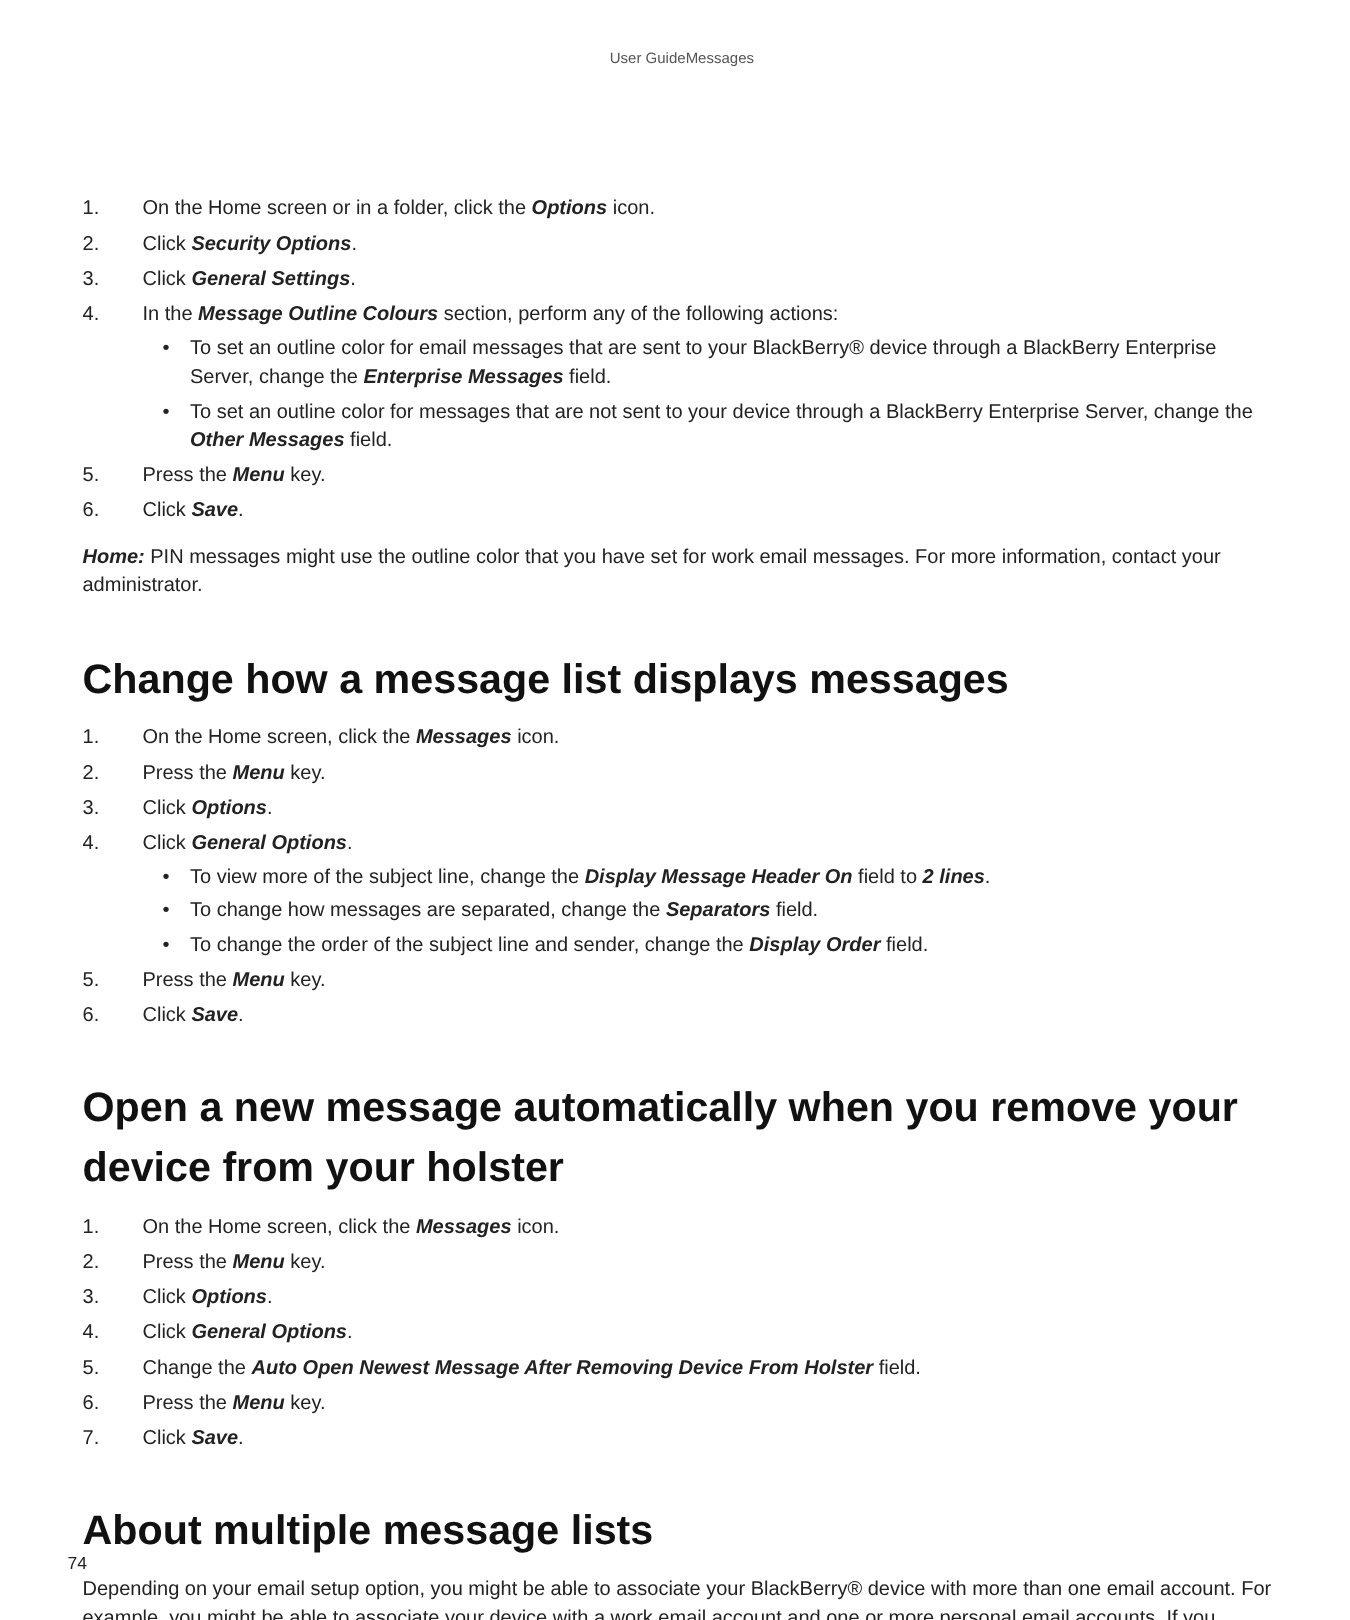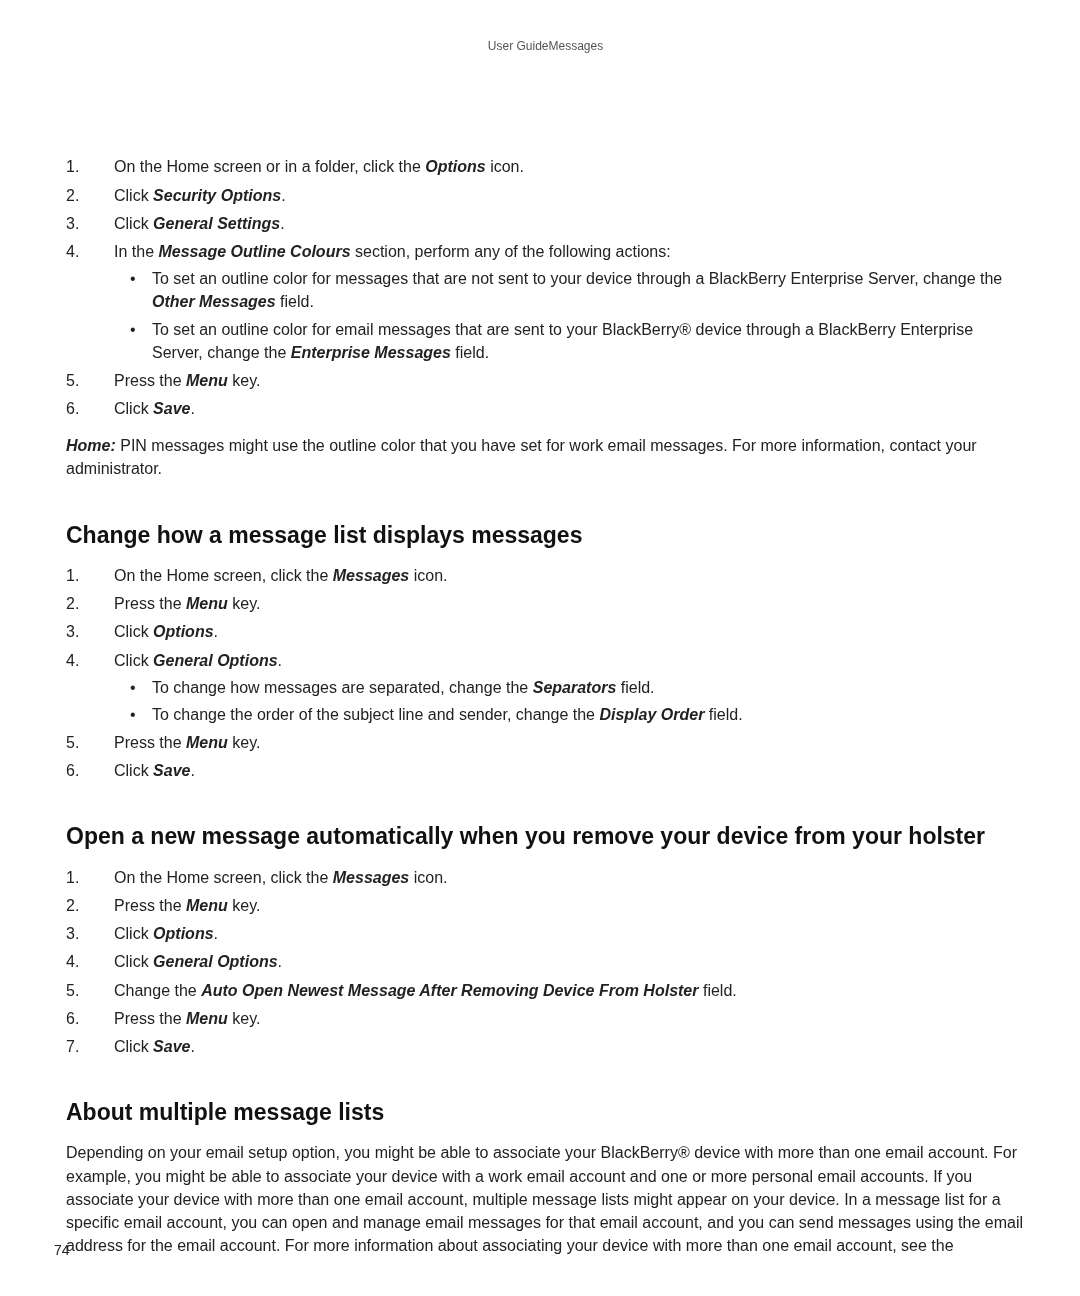--- a/index.html
+++ b/index.html
@@ -50,21 +50,21 @@
     }
     .sub-list > li::before {
       content: "•";
       position: absolute;
       left: 6px;
       color: #222;
     }
     .bold { font-weight: 700; font-style: italic; }
     .note-line { margin-top: 14px; margin-bottom: 14px; }
     h2.section-heading {
-      font-size: 23px;
+      font-size: 33px;
       font-weight: 700;
       margin-top: 38px;
       margin-bottom: 12px;
       color: #111;
     }
     .para {
       margin-bottom: 12px;
     }
     .page-number {
       position: absolute;
@@ -81,38 +81,39 @@
   <span>Messages</span>
 </div>
 
 <ol class="ordered-list">
   <li><span>On the Home screen or in a folder, click the </span><span class="bold">Options</span><span> icon.</span></li>
   <li><span>Click </span><span class="bold">Security Options</span><span>.</span></li>
   <li><span>Click </span><span class="bold">General Settings</span><span>.</span></li>
   <li>
     <span>In the </span><span class="bold">Message Outline Colours</span><span> section, perform any of the following actions:</span>
     <ul class="sub-list">
+      <li><span>To set an outline color for email messages that are sent to your BlackBerry® device through a BlackBerry Enterprise Server, change the </span><span class="bold">Enterprise Messages</span><span> field.</span></li>
       <li><span>To set an outline color for messages that are not sent to your device through a BlackBerry Enterprise Server, change the </span><span class="bold">Other Messages</span><span> field.</span></li>
-      <li><span>To set an outline color for email messages that are sent to your BlackBerry® device through a BlackBerry Enterprise Server, change the </span><span class="bold">Enterprise Messages</span><span> field.</span></li>
     </ul>
   </li>
   <li><span>Press the </span><span class="bold">Menu</span><span> key.</span></li>
   <li><span>Click </span><span class="bold">Save</span><span>.</span></li>
 </ol>
 
 <p class="note-line"><span class="bold">Home:</span><span>  PIN messages might use the outline color that you have set for work email messages. For more information, contact your administrator.</span></p>
 
 <h2 class="section-heading">Change how a message list displays messages</h2>
 <ol class="ordered-list">
   <li><span>On the Home screen, click the </span><span class="bold">Messages</span><span> icon.</span></li>
   <li><span>Press the </span><span class="bold">Menu</span><span> key.</span></li>
   <li><span>Click </span><span class="bold">Options</span><span>.</span></li>
   <li>
     <span>Click </span><span class="bold">General Options</span><span>.</span>
     <ul class="sub-list">
+      <li><span>To view more of the subject line, change the </span><span class="bold">Display Message Header On</span><span> field to </span><span class="bold">2 lines</span><span>.</span></li>
       <li><span>To change how messages are separated, change the </span><span class="bold">Separators</span><span> field.</span></li>
       <li><span>To change the order of the subject line and sender, change the </span><span class="bold">Display Order</span><span> field.</span></li>
     </ul>
   </li>
   <li><span>Press the </span><span class="bold">Menu</span><span> key.</span></li>
   <li><span>Click </span><span class="bold">Save</span><span>.</span></li>
 </ol>
 
 <h2 class="section-heading">Open a new message automatically when you remove your device from your holster</h2>
 <ol class="ordered-list">

